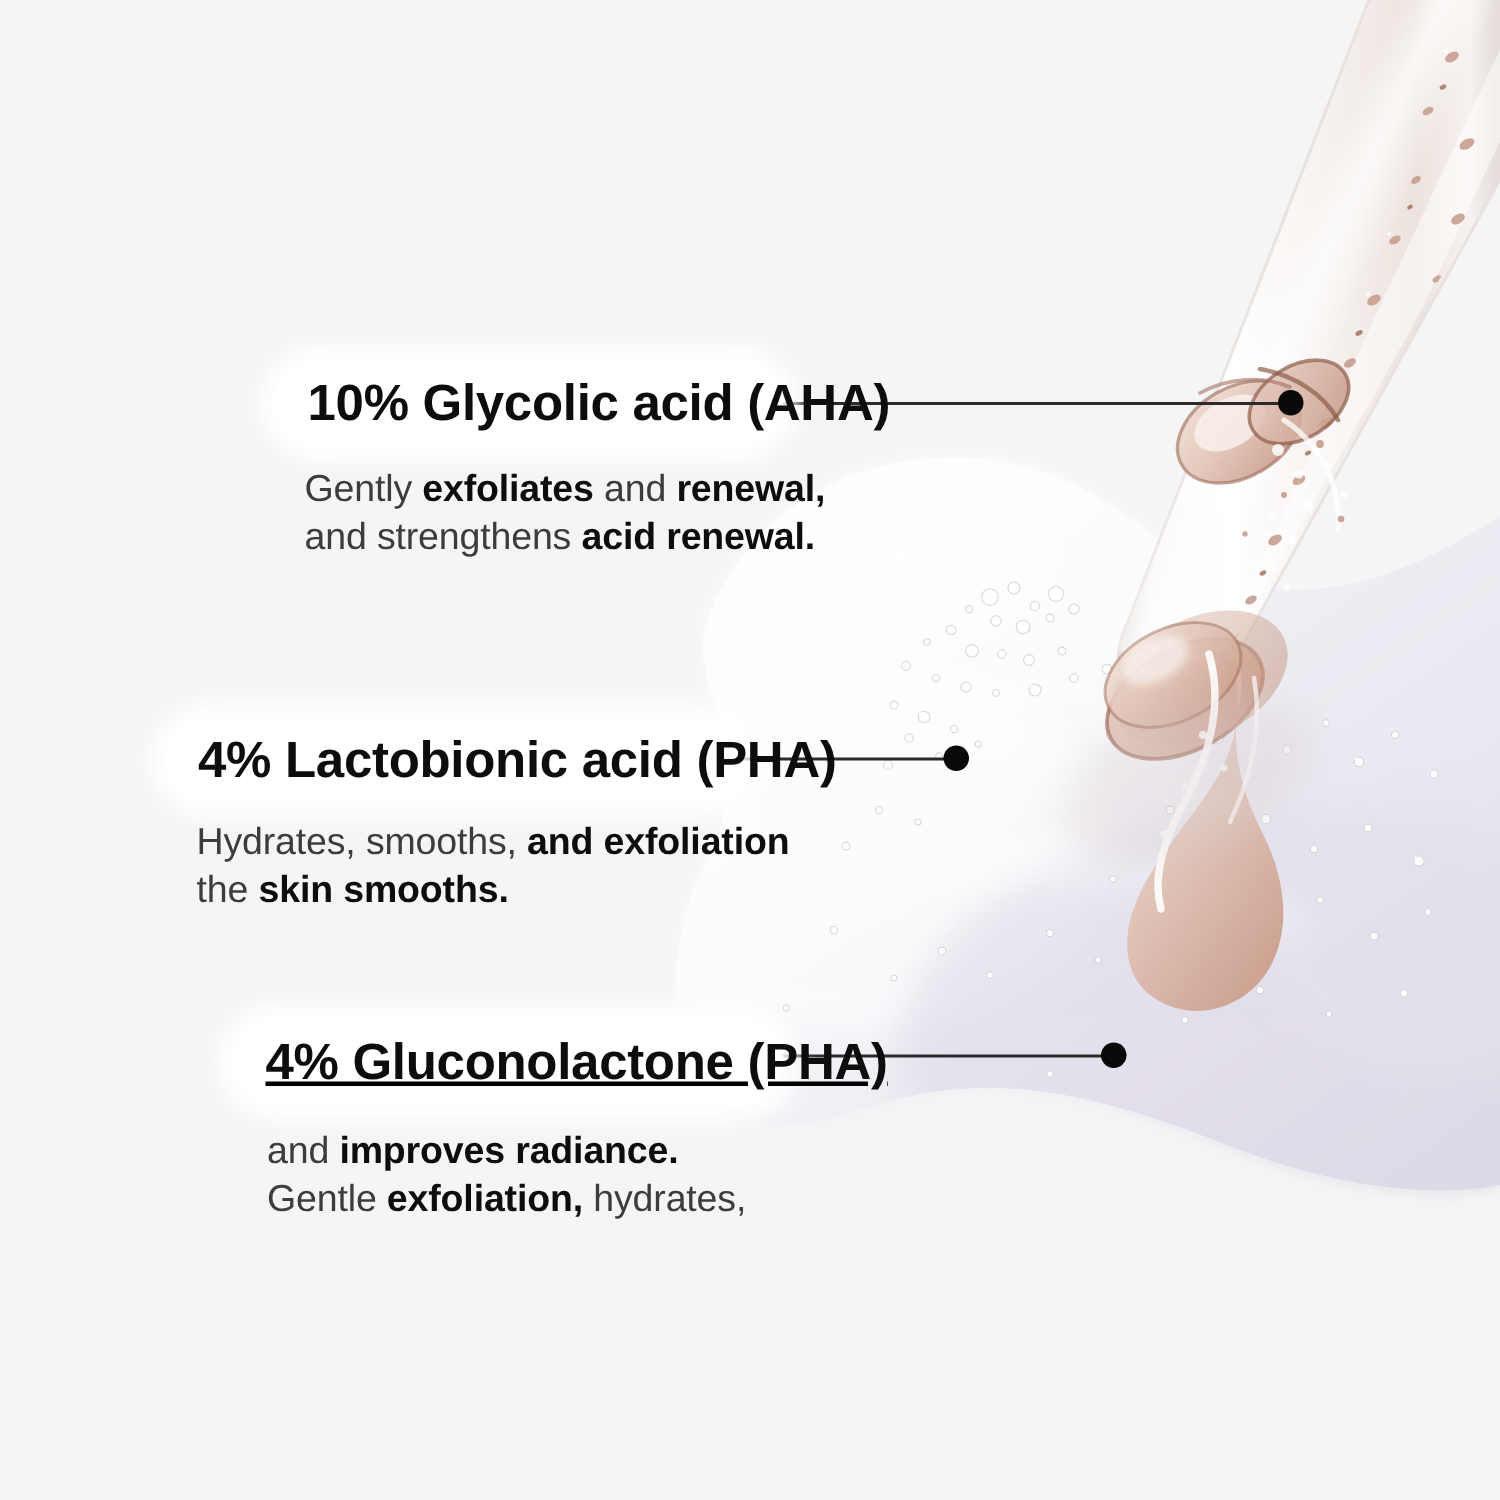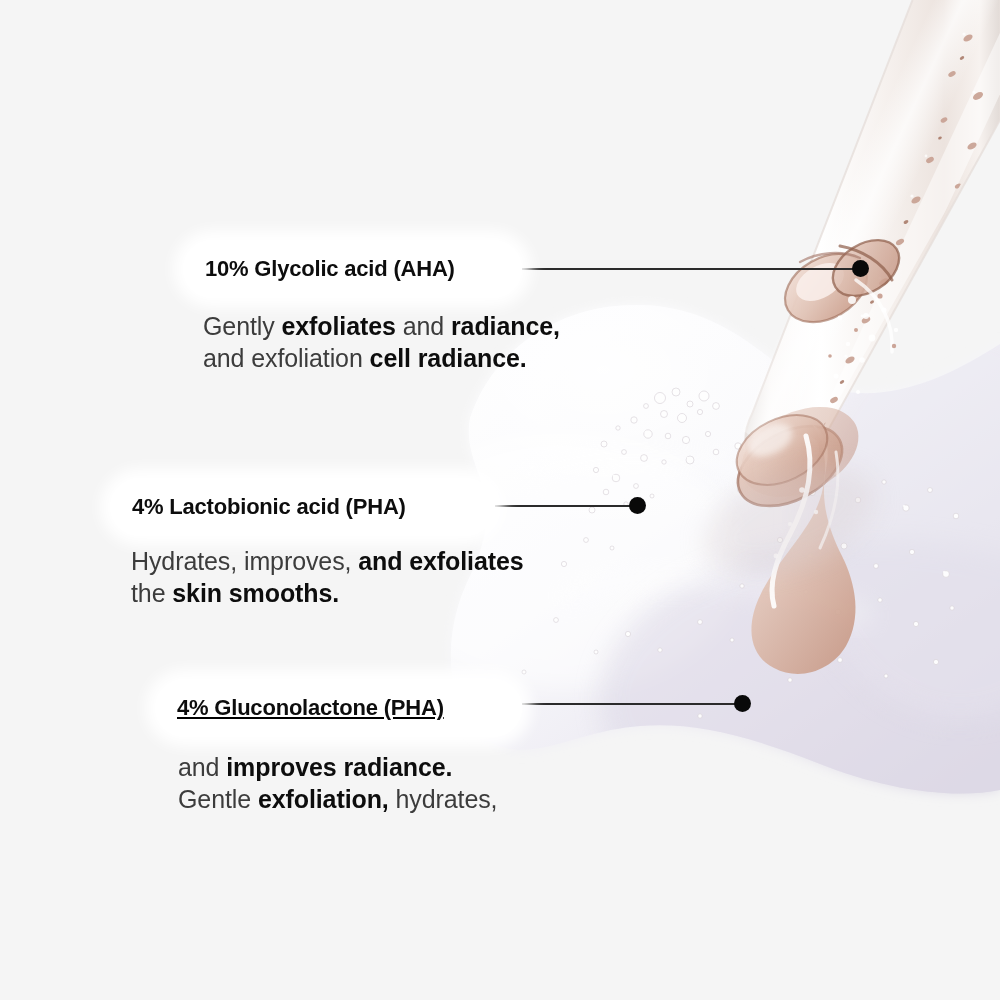--- a/index.html
+++ b/index.html
@@ -35,21 +35,21 @@
     position: absolute;
     display: flex;
     align-items: center;
     background: #ffffff;
     border-radius: 999px;
     box-shadow: 0 0 14px 10px rgba(255,255,255,0.95);
     white-space: nowrap;
   }
 
   .pill-label {
-    font-size: 22px;
+    font-size: 34px;
     font-weight: 700;
     color: #0d0d0d;
     letter-spacing: -0.2px;
     line-height: 1;
   }
 
   .desc {
     position: absolute;
     font-size: 25px;
     line-height: 1.26;
@@ -420,37 +420,37 @@
   </svg>
 
   <div class="callout">
     <div class="leader-line" style="left:522px; top:268px; width:338px;"></div>
     <div class="leader-dot" style="left:852px; top:260px;"></div>
     <div class="pill" style="left:183px; top:240px; width:339px; height:58px; padding:0 22px; box-sizing:border-box;">
       <span class="pill-label">10% Glycolic acid (AHA)</span>
     </div>
     <div class="desc" style="left:203px; top:311px;">
       <div>
-        <span>Gently </span><b>exfoliates</b><span> and </span><b>radiance,</b>
-      </div>
-      <div>
-        <span>and exfoliation </span><b>cell radiance.</b>
+        <span>Gently </span><b>exfoliates</b><span> and </span><b>renewal,</b>
+      </div>
+      <div>
+        <span>and strengthens </span><b>acid renewal.</b>
       </div>
     </div>
   </div>
 
   <div class="callout">
     <div class="leader-line" style="left:495px; top:505px; width:142px;"></div>
     <div class="leader-dot" style="left:629px; top:497px;"></div>
     <div class="pill" style="left:110px; top:478px; width:385px; height:58px; padding:0 22px; box-sizing:border-box;text-align:right;">
       <span class="pill-label">4% Lactobionic acid (PHA)</span>
     </div>
     <div class="desc" style="left:131px; top:546px;">
       <div>
-        <span>Hydrates, improves, </span><b>and exfoliates</b>
+        <span>Hydrates, smooths, </span><b>and exfoliation</b>
       </div>
       <div>
         <span>the </span><b>skin smooths.</b>
       </div>
     </div>
   </div>
 
   <div class="callout">
     <div class="leader-line" style="left:522px; top:703px; width:220px;"></div>
     <div class="leader-dot" style="left:734px; top:695px;"></div>

